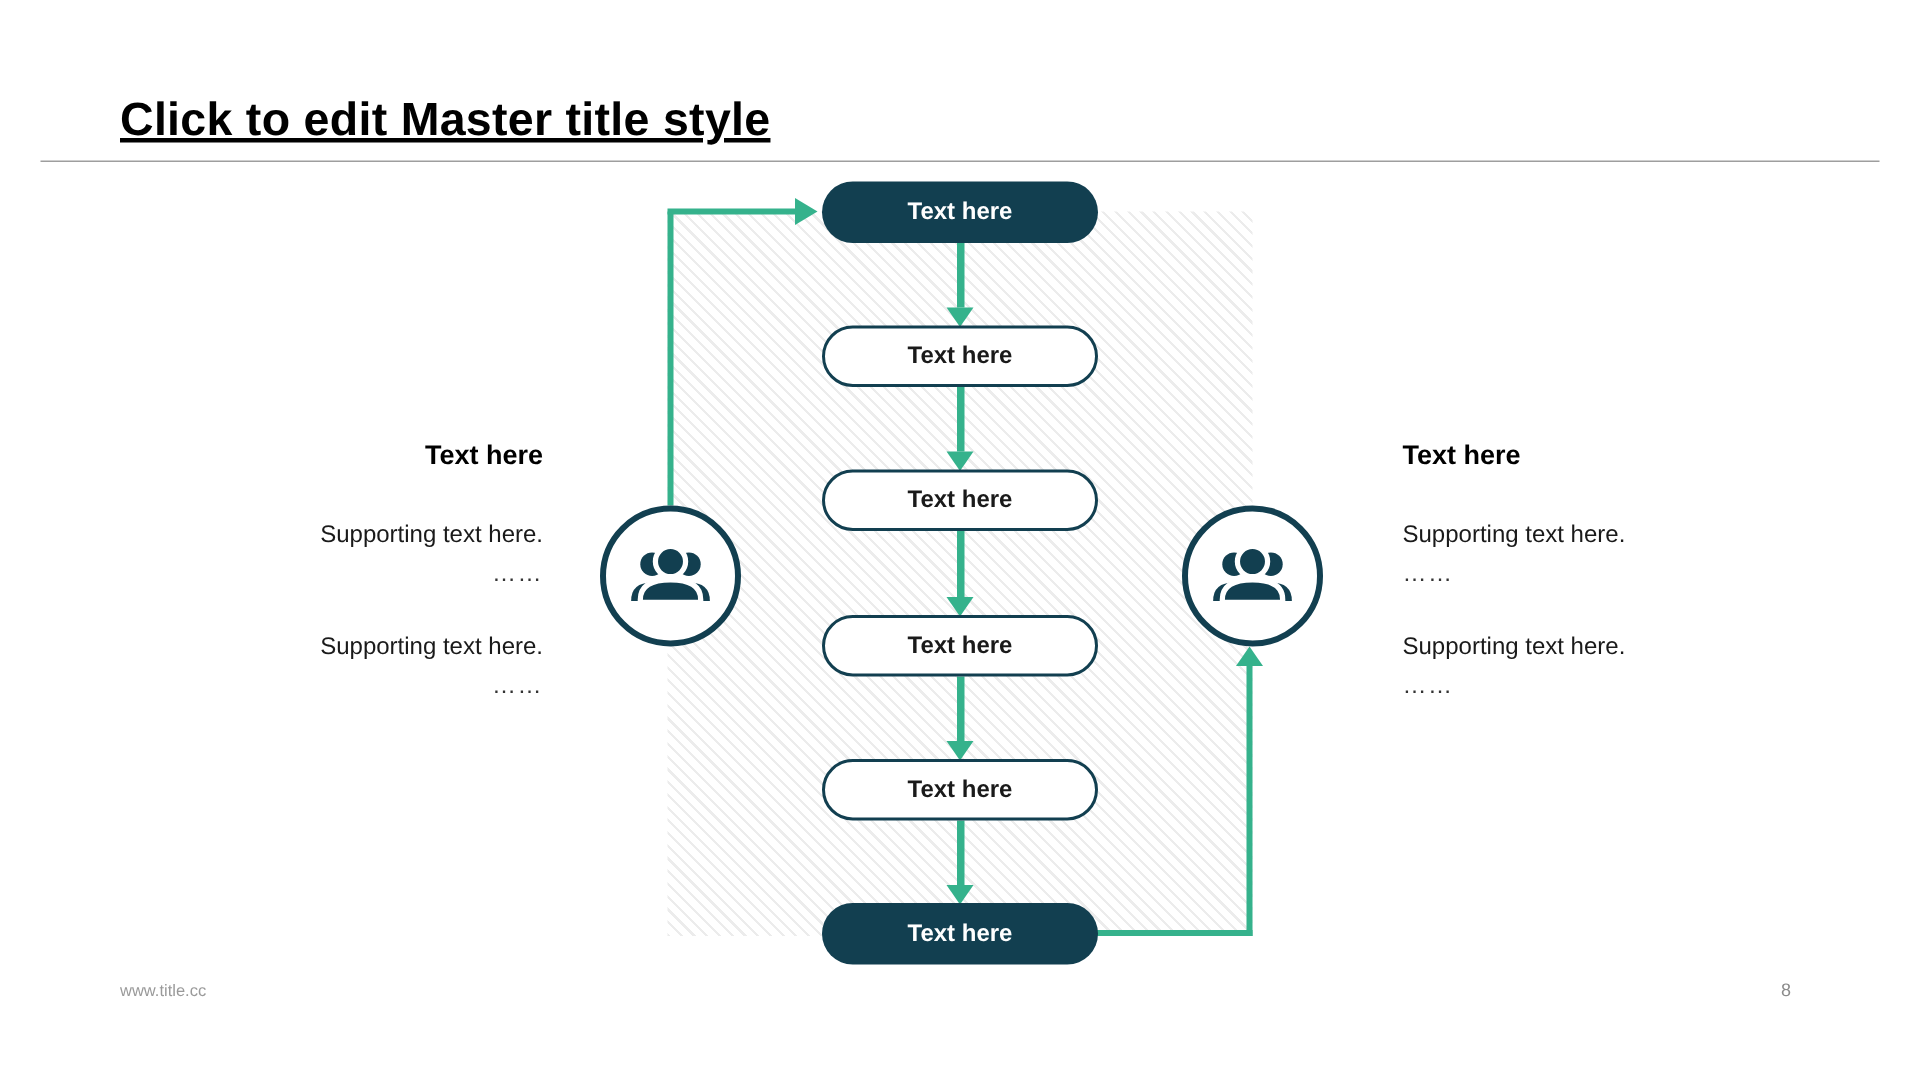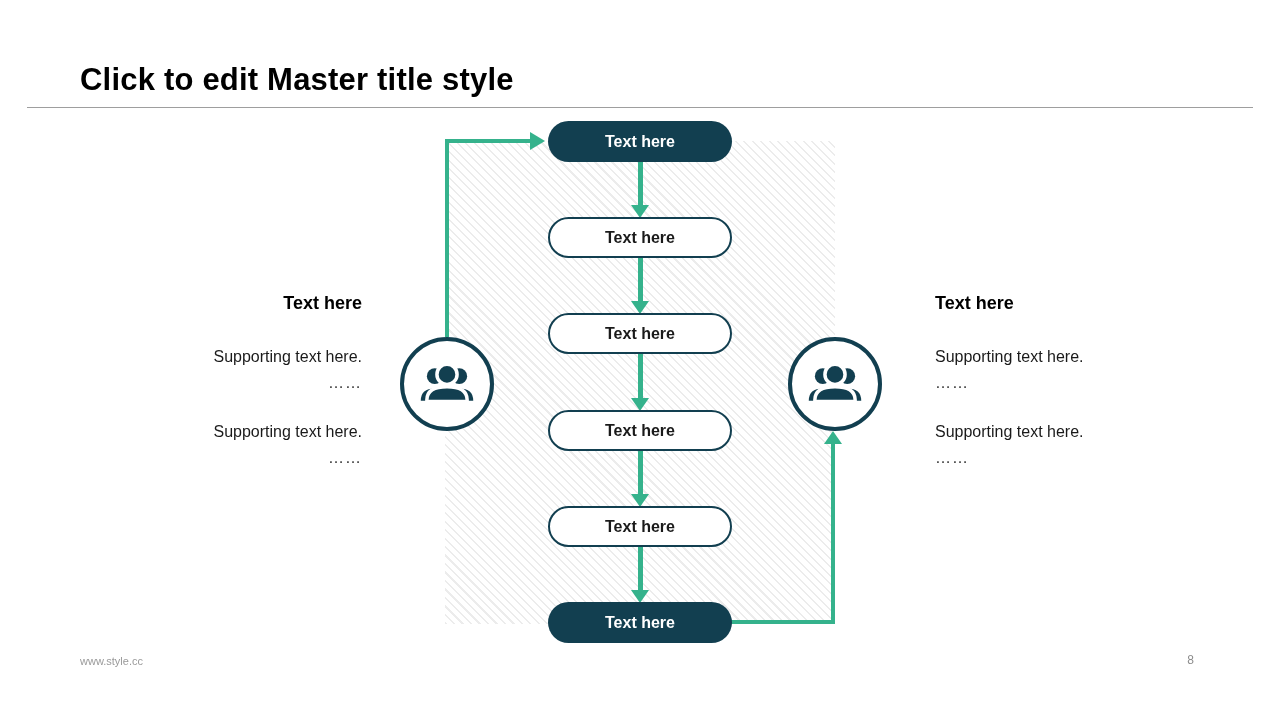--- a/index.html
+++ b/index.html
@@ -2,21 +2,21 @@
 <html><head>
 <meta charset="utf-8">
 <style>
   html,body{margin:0;padding:0;background:#fff;}
   .slide{
     position:relative;width:1280px;height:720px;background:#ffffff;overflow:hidden;
     font-family:"Liberation Sans","DejaVu Sans",sans-serif;
   }
   .title{
     position:absolute;left:80px;top:62px;margin:0;
-    font-size:31px;font-weight:bold;color:#000;letter-spacing:.2px;
+    font-size:31px;font-weight:bold;color:#000;letter-spacing:.2px;text-decoration:underline;
   }
   .title-rule{
     position:absolute;left:27px;right:27px;top:107px;height:1px;background:#9e9e9e;
   }
   .hatch{
     position:absolute;left:445px;top:141px;width:390px;height:483px;
     background:repeating-linear-gradient(45deg,#ececec 0 1.5px,transparent 1.5px 6px);
   }
   
   .conn{position:absolute;background:#35B28C;}
@@ -139,16 +139,16 @@
   </div>
 
   <div class="panel right">
     <h3>Text here</h3>
     <p class="sup">Supporting text here.</p>
     <p class="dots">……</p>
     <p class="sup">Supporting text here.</p>
     <p class="dots">……</p>
   </div>
 
-  <div class="footer-url">www.style.cc</div>
+  <div class="footer-url">www.title.cc</div>
   <div class="page-num">8</div>
 
 </div>
 
 </body></html>

